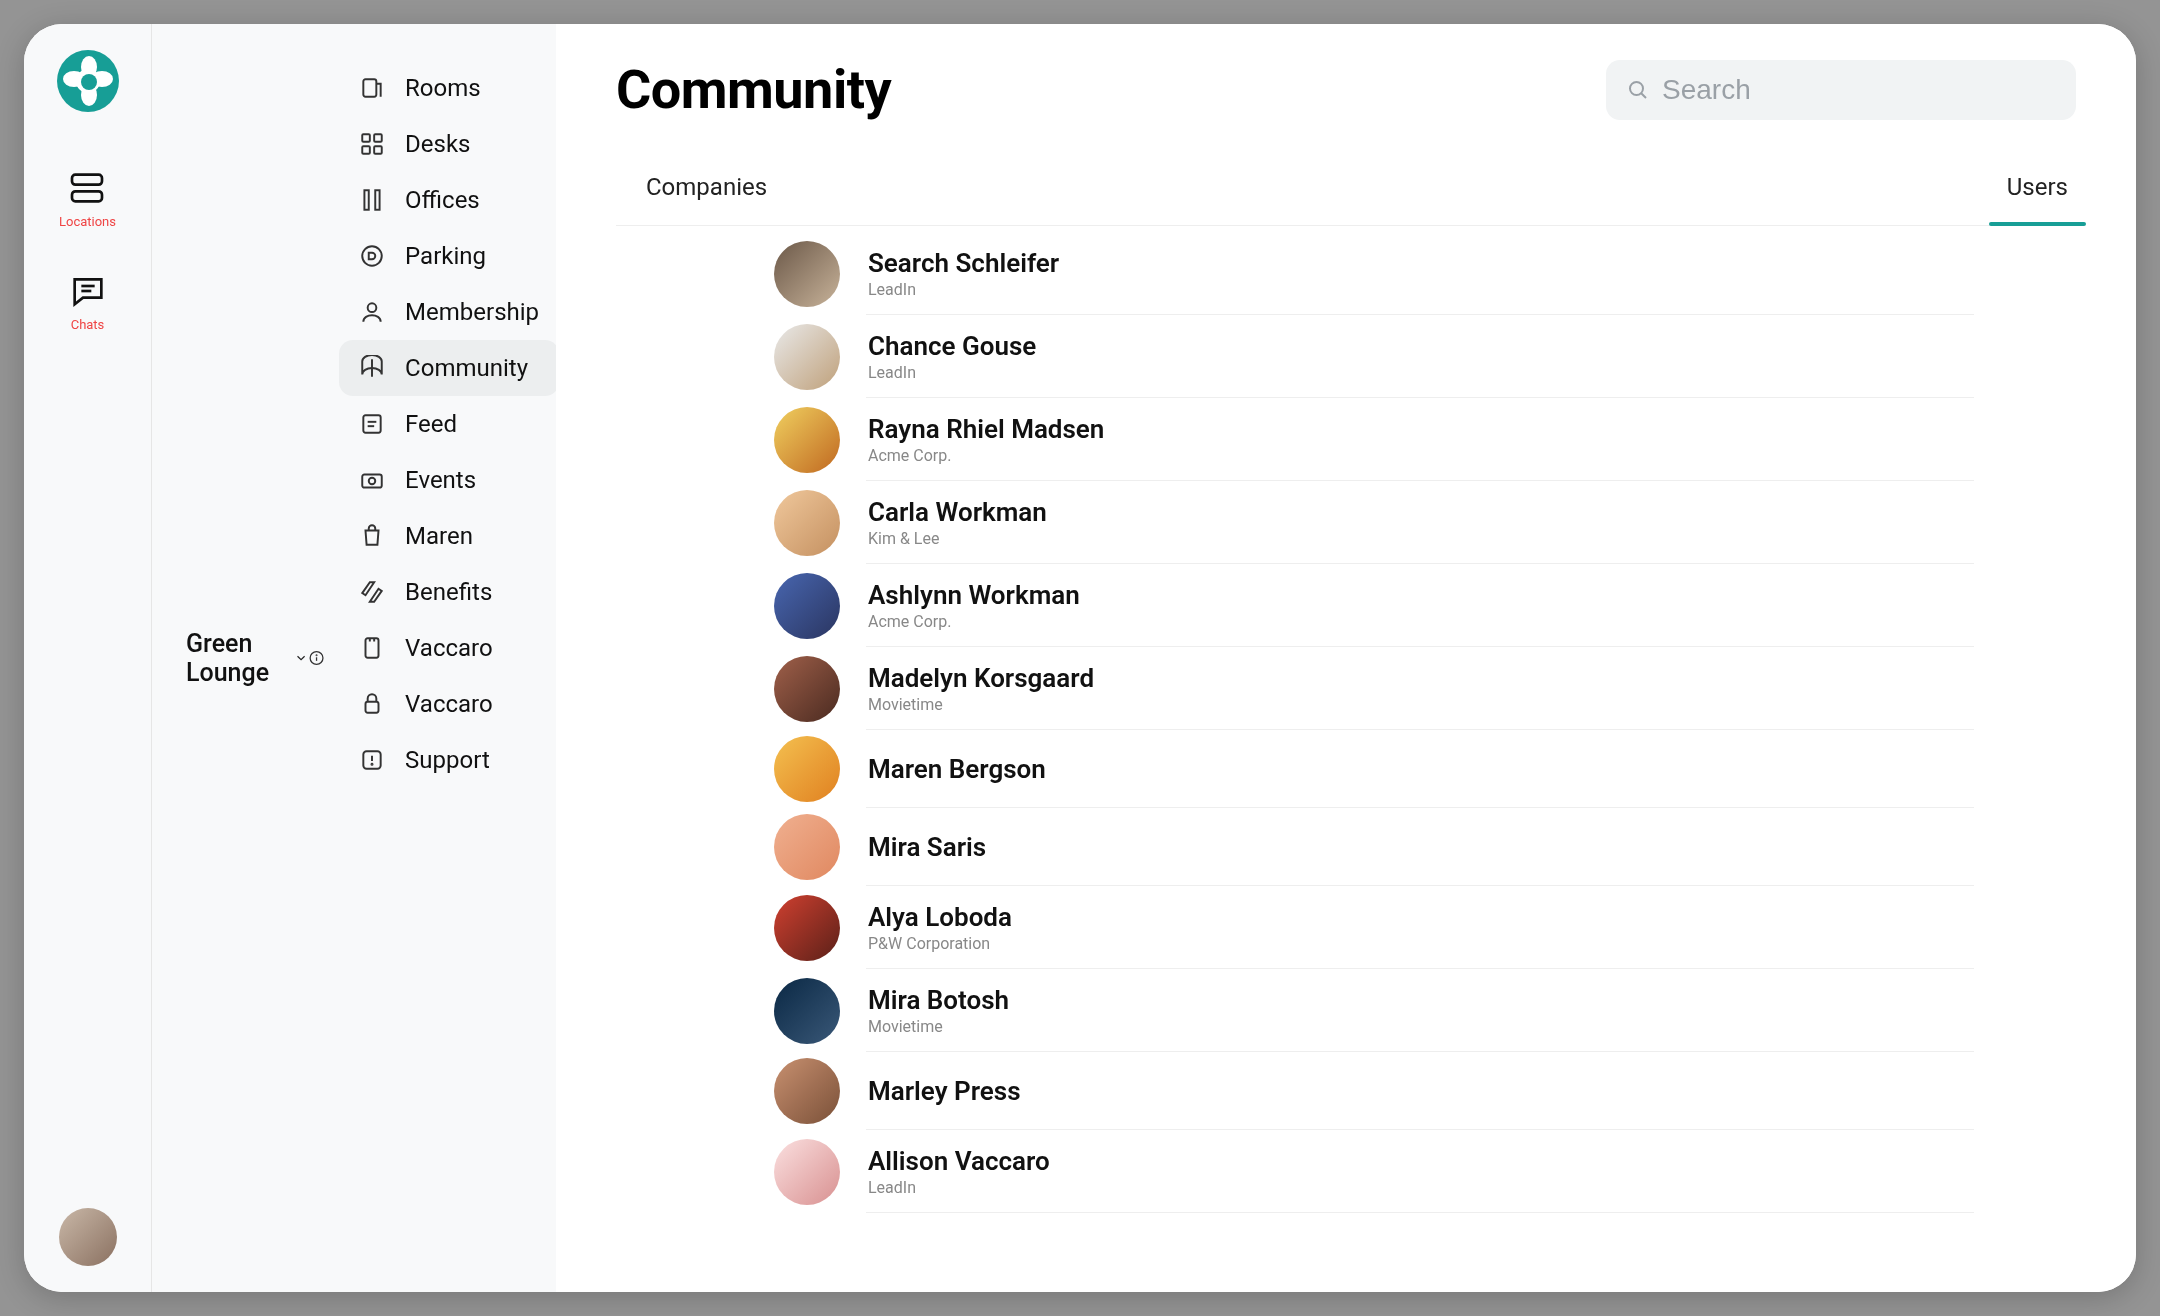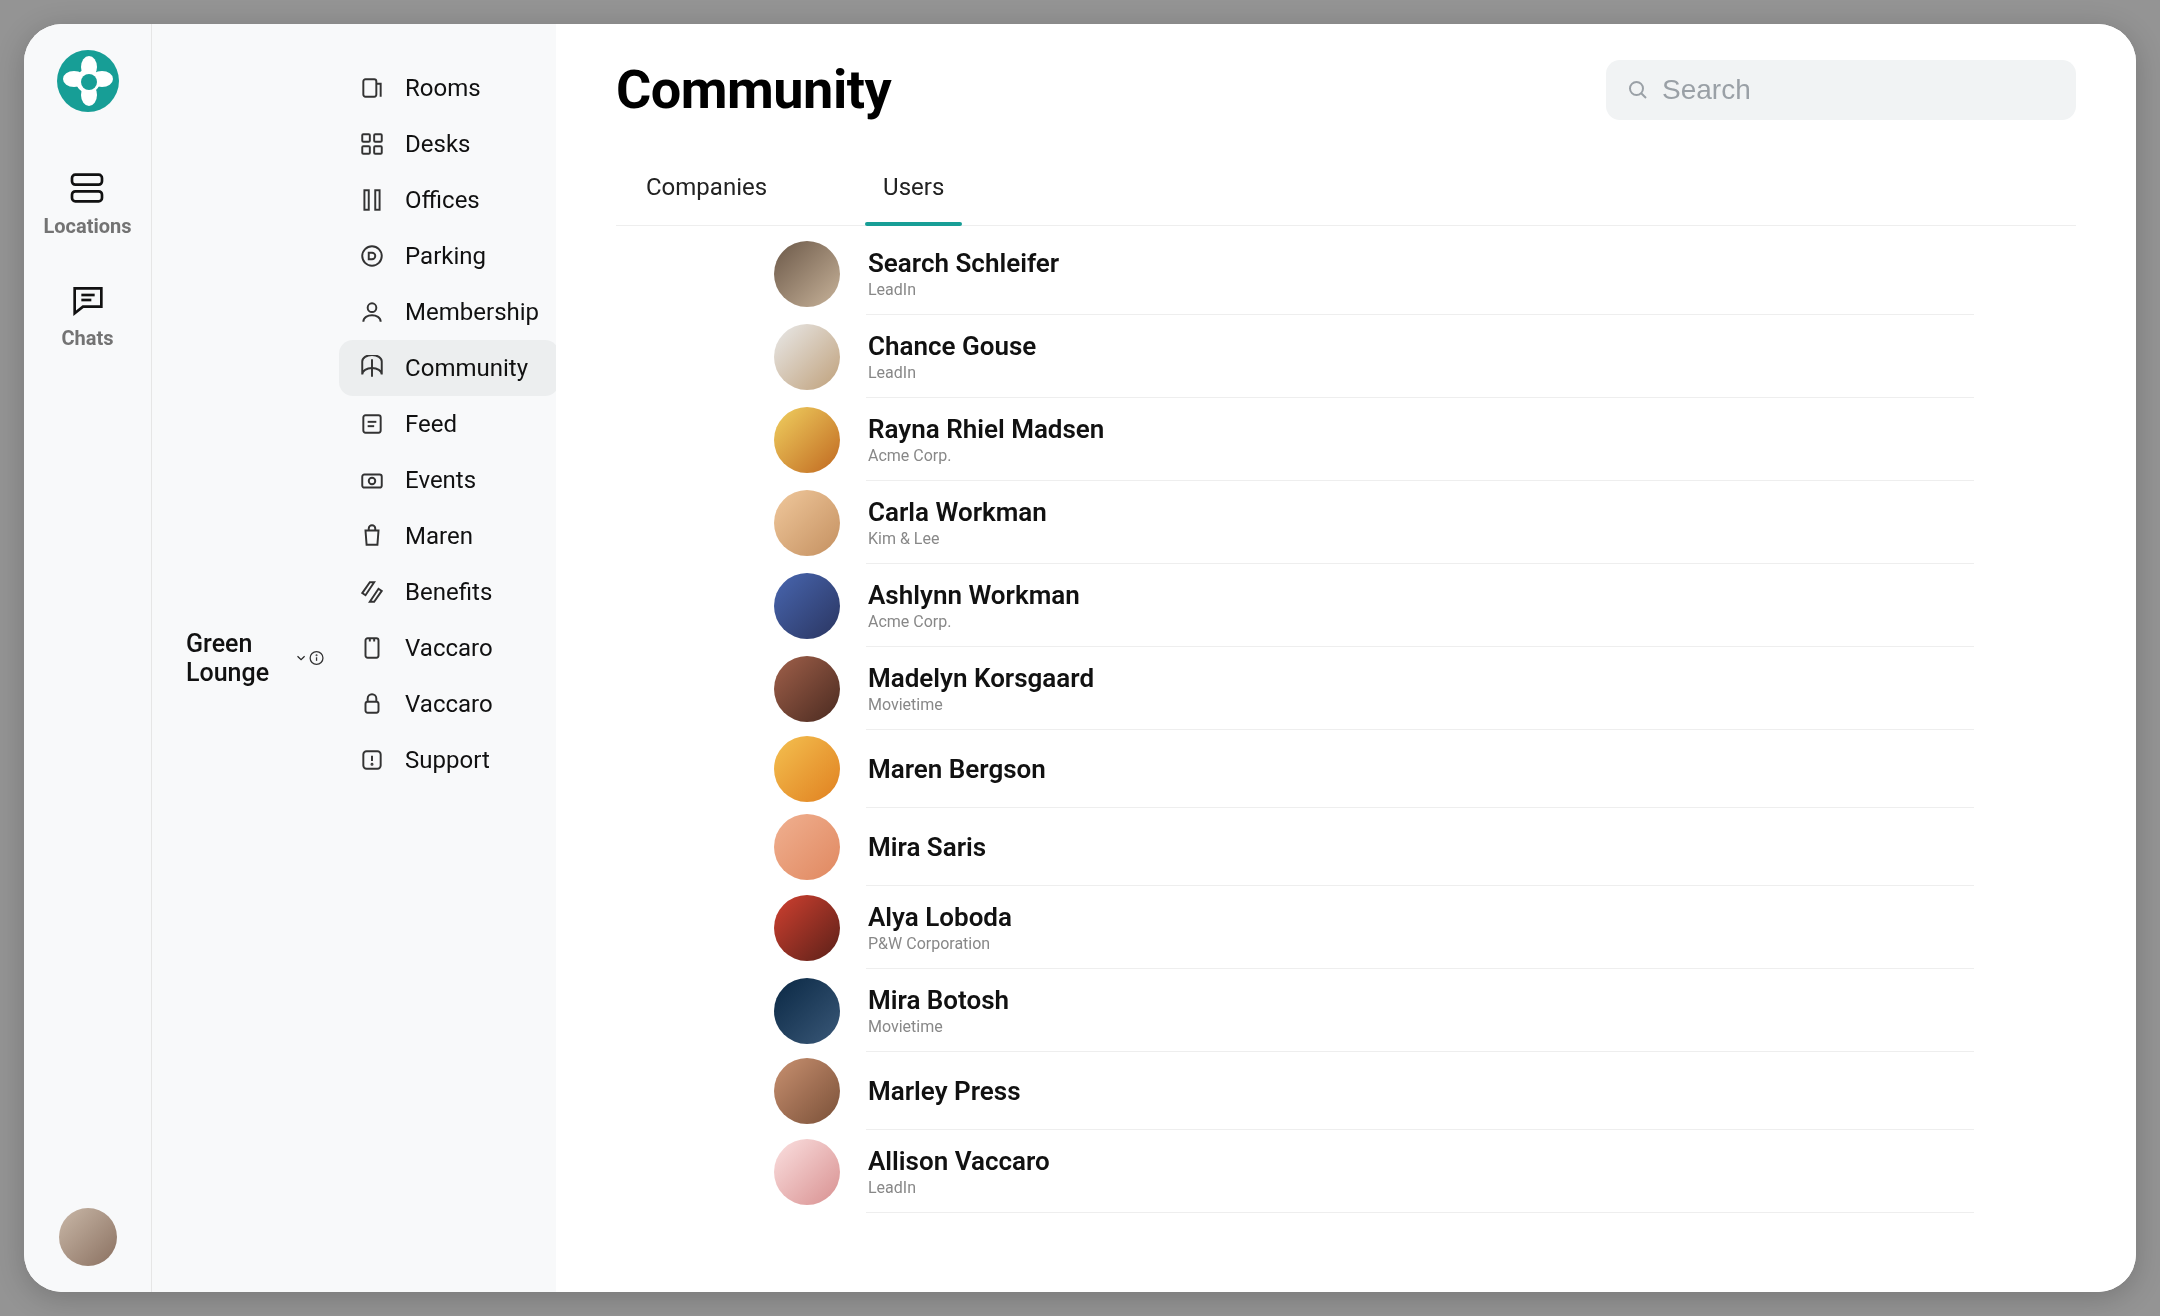--- a/index.html
+++ b/index.html
@@ -54,21 +54,21 @@
 .rail-logo-center{position:absolute;left:24px;top:24px;width:16px;height:16px;background:#179e96;border-radius:50%;}
 .rail-item {
   display: flex;
   flex-direction: column;
   align-items: center;
   gap: 6px;
   margin-bottom: 42px;
   cursor: pointer;
 }
 .rail-item svg { width: 40px; height: 40px; stroke: #111; stroke-width:1.6; fill:none; }
-.rail-label { font-size: 20px; color: #737373; font-weight: bold; }
+.rail-label { font-size: 13px; color: #ef4444; }
 .rail-avatar {
   width: 58px; height: 58px; border-radius: 50%;
   position: absolute; bottom: 26px;
   background: linear-gradient(135deg,#c9b8a8,#8a7060);
 }
 .sidebar {
   width: 404px;
   background: #f8f9fa;
   display: flex;
   flex-direction: row;
@@ -118,20 +118,21 @@
 .search-box input {
   border:none; background:transparent; outline:none;
   font-size:28px; color:#333; flex:1;
 }
 .search-box input::placeholder { color:#9aa0a6; }
 .tabs {
   display:flex; gap:100px;
   margin-top:38px;
   border-bottom:1px solid #eee;
   padding: 0 0 0 22px;
+  justify-content: space-between;
 }
 .tab {
   padding: 14px 8px 24px 8px;
   font-size:24px;
   color:#222;
   cursor:pointer;
   position:relative;
 }
 .tab.active::after {
   content:"";

